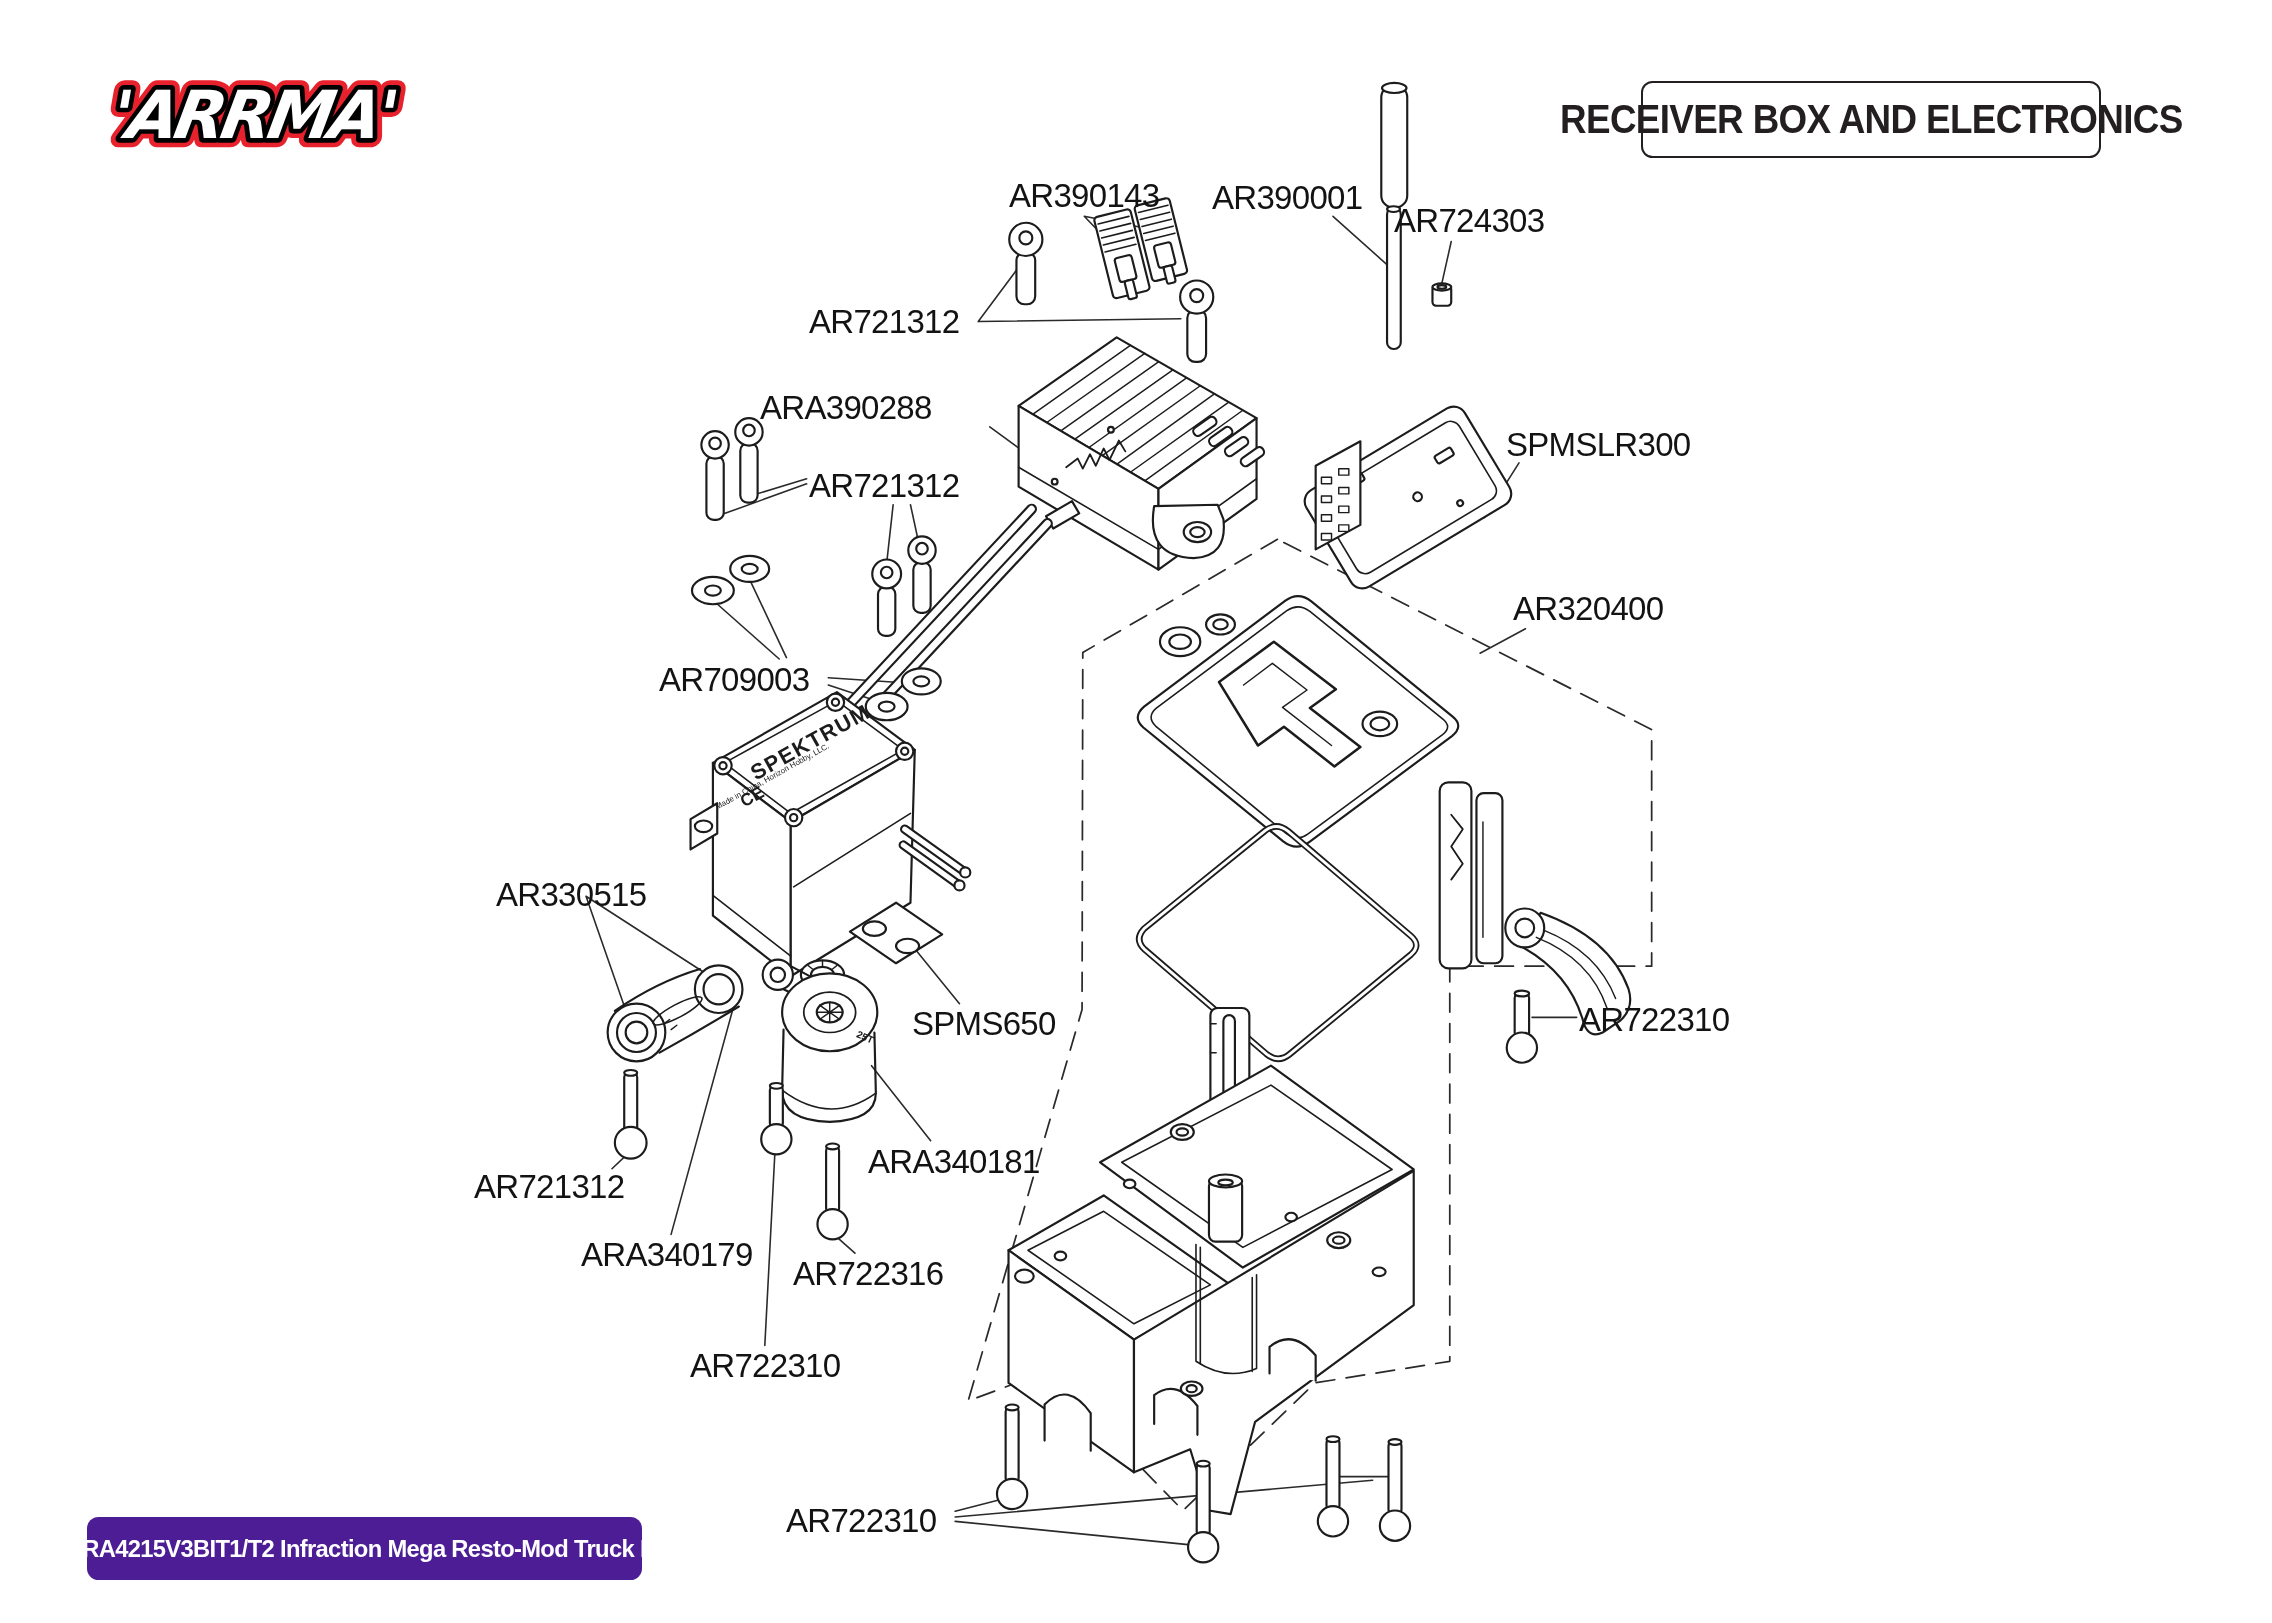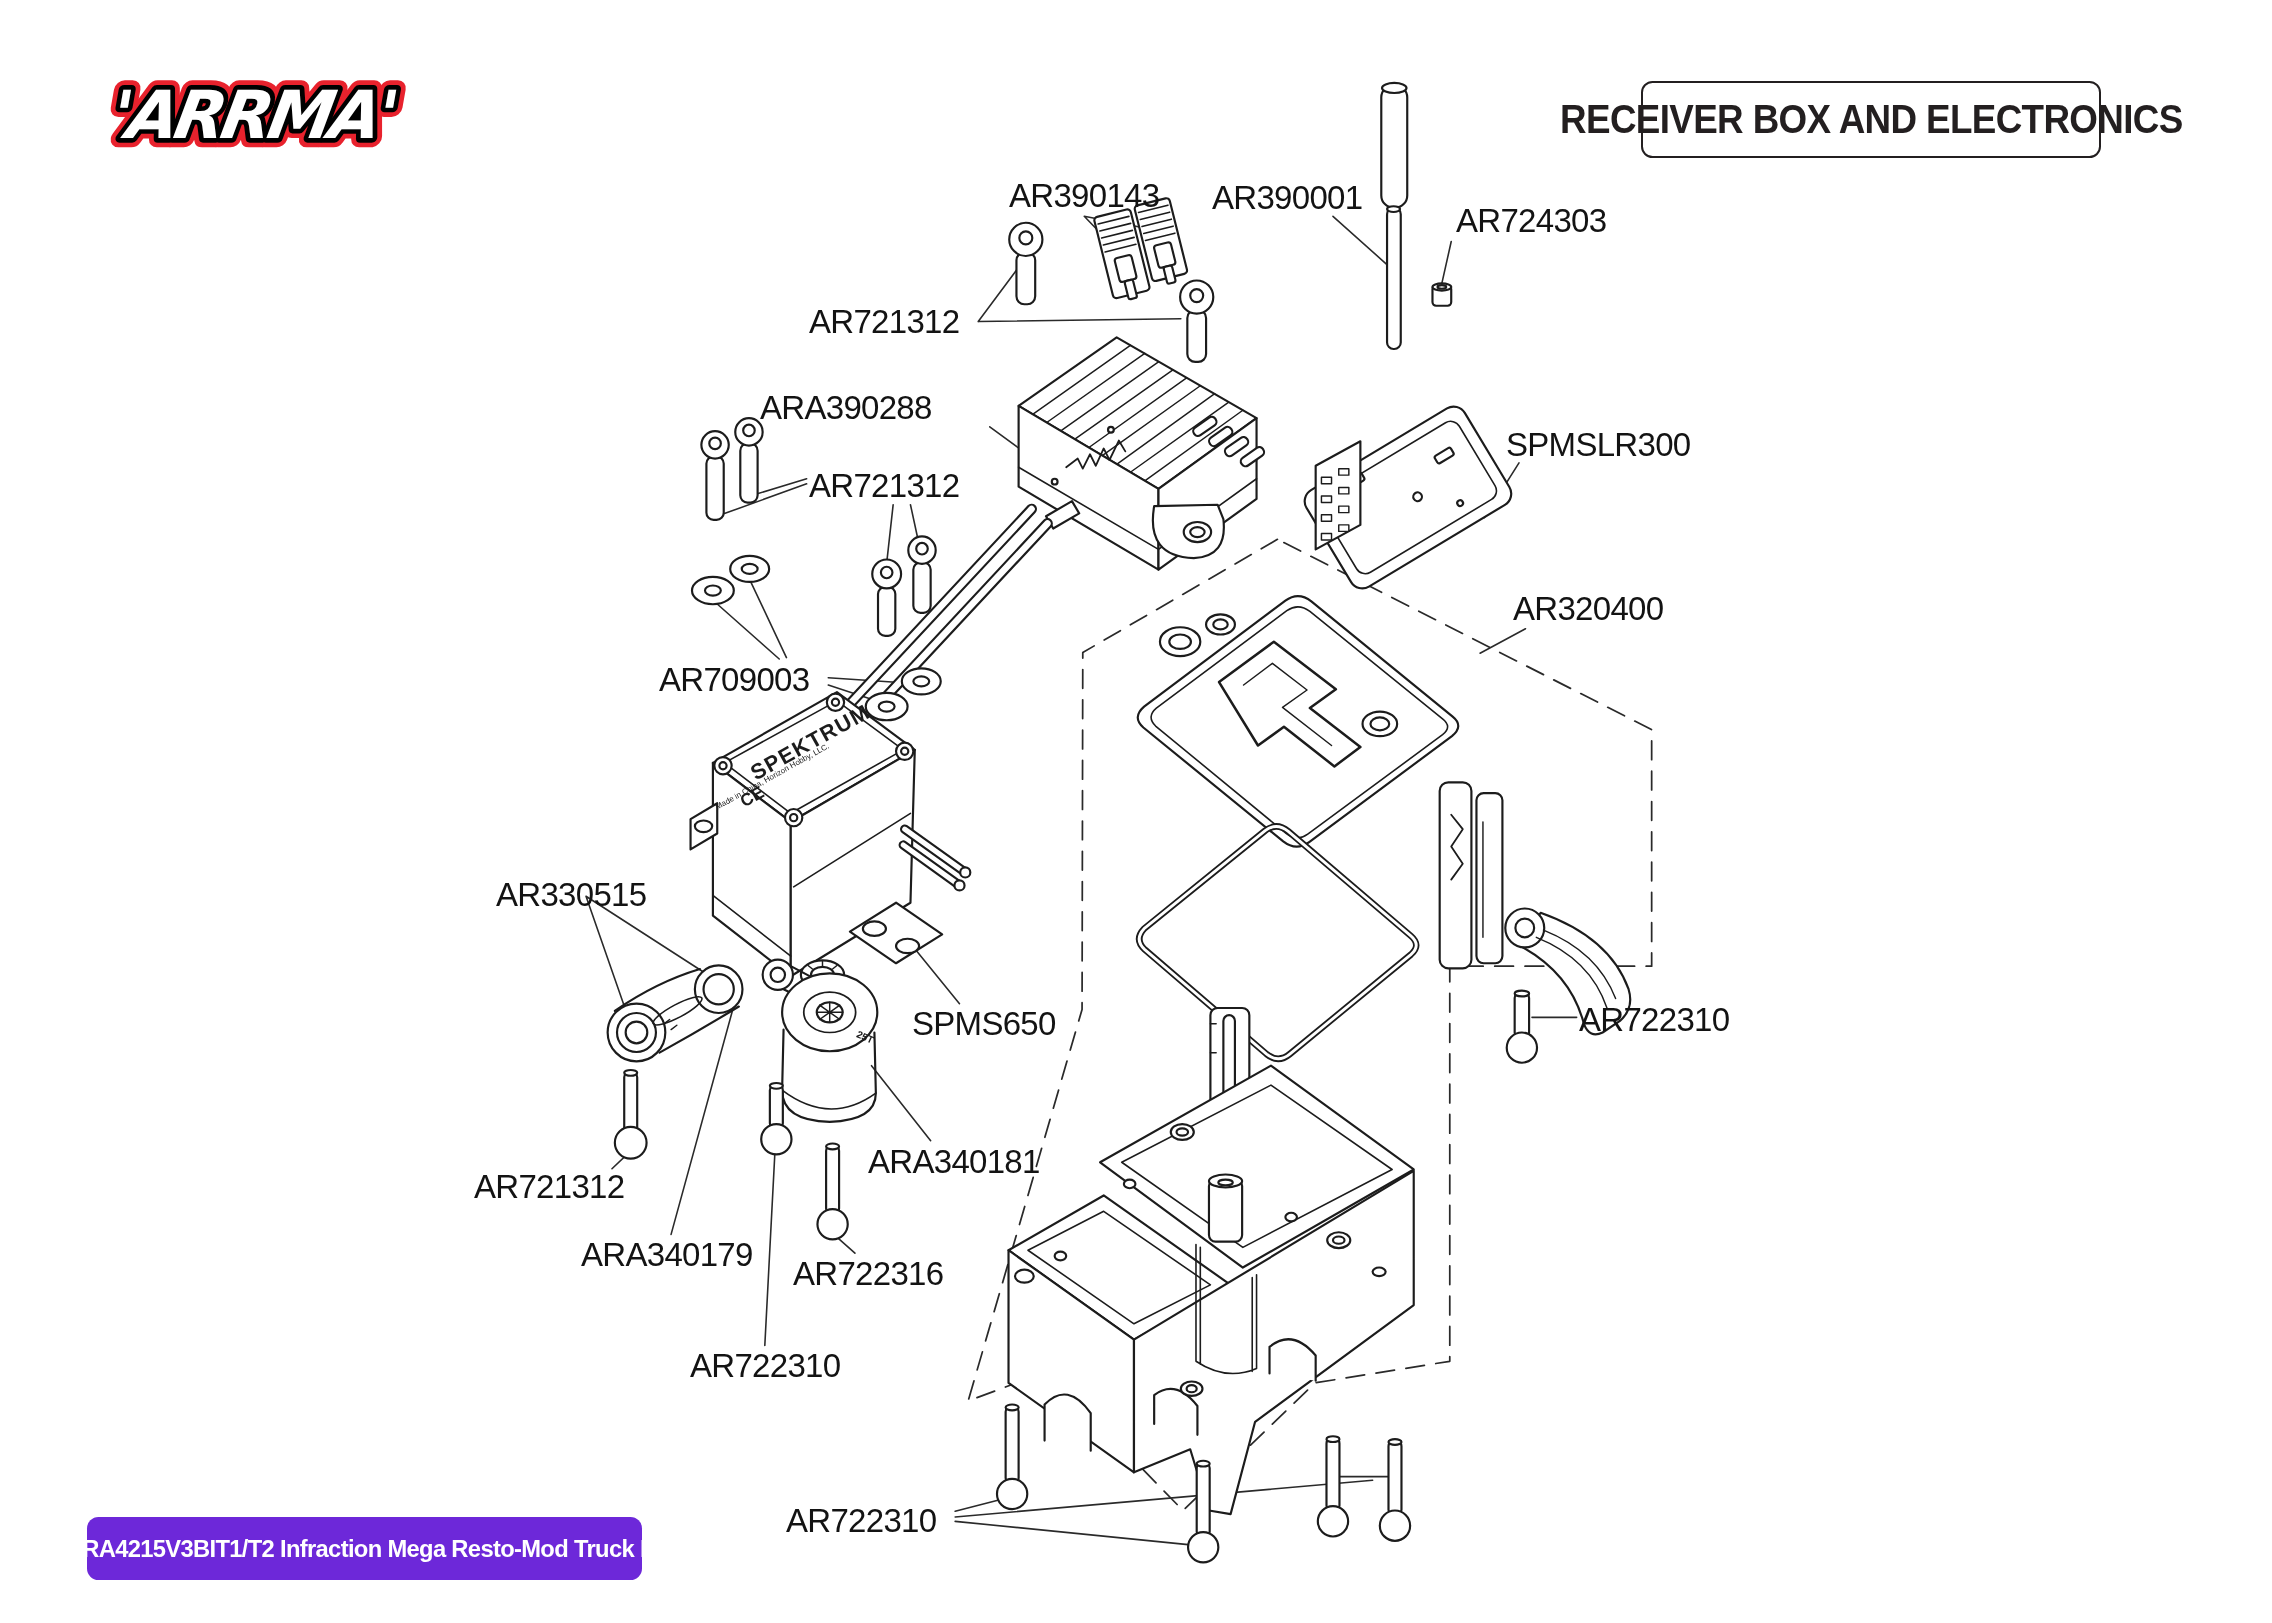--- a/index.html
+++ b/index.html
@@ -7,21 +7,21 @@
         font-family:"Liberation Sans",sans-serif;}
   
   .logo-wrap{position:absolute;left:87px;top:76px;width:336px;height:78px;}
   .title-box{position:absolute;left:1641px;top:81px;width:460px;height:77px;
              border:2.9px solid #231f20;border-radius:11.5px;box-sizing:border-box;
              display:flex;align-items:center;justify-content:center;}
   .title-box span{font-size:40px;font-weight:700;letter-spacing:-0.7px;color:#231f20;
              transform:scaleX(.92);white-space:nowrap;}
   
   .footer-box{position:absolute;left:87px;top:1517px;width:555px;height:63px;
-             background:#6d28d9;border-radius:11.5px;display:flex;align-items:center;
+             background:#4c1d95;border-radius:11.5px;display:flex;align-items:center;
              justify-content:center;}
   .footer-box span{color:#fff;font-size:24.5px;font-weight:700;letter-spacing:-0.7px;
              transform:scaleX(.97);white-space:nowrap;}
   
   .plabel{position:absolute;font-size:33px;line-height:38px;font-weight:400;
           letter-spacing:-0.7px;color:#131313;white-space:nowrap;}
   svg.diagram{position:absolute;left:0;top:0;width:2273px;height:1623px;}
 </style>
 </head>
 <body>
@@ -340,21 +340,21 @@
     </g>
     <g>
       <rect x="1145" y="1588" width="18" height="96" rx="8"></rect>
         <ellipse cx="1154" cy="1590" rx="9" ry="4"></ellipse>
       <circle cx="1154" cy="1698" r="21"></circle>
     </g>
   </svg>
 
   <div class="plabel" style="left:1009px;top:177px">AR390143</div>
   <div class="plabel" style="left:1212px;top:179px">AR390001</div>
-  <div class="plabel" style="left:1456px;top:202px">AR724303</div>
+  <div class="plabel" style="left:1394px;top:202px">AR724303</div>
   <div class="plabel" style="left:809px;top:303px">AR721312</div>
   <div class="plabel" style="left:760px;top:389px">ARA390288</div>
   <div class="plabel" style="left:809px;top:467px">AR721312</div>
   <div class="plabel" style="left:659px;top:661px">AR709003</div>
   <div class="plabel" style="left:1506px;top:426px">SPMSLR300</div>
   <div class="plabel" style="left:1513px;top:590px">AR320400</div>
   <div class="plabel" style="left:496px;top:876px">AR330515</div>
   <div class="plabel" style="left:912px;top:1005px">SPMS650</div>
   <div class="plabel" style="left:868px;top:1143px">ARA340181</div>
   <div class="plabel" style="left:474px;top:1168px">AR721312</div>

